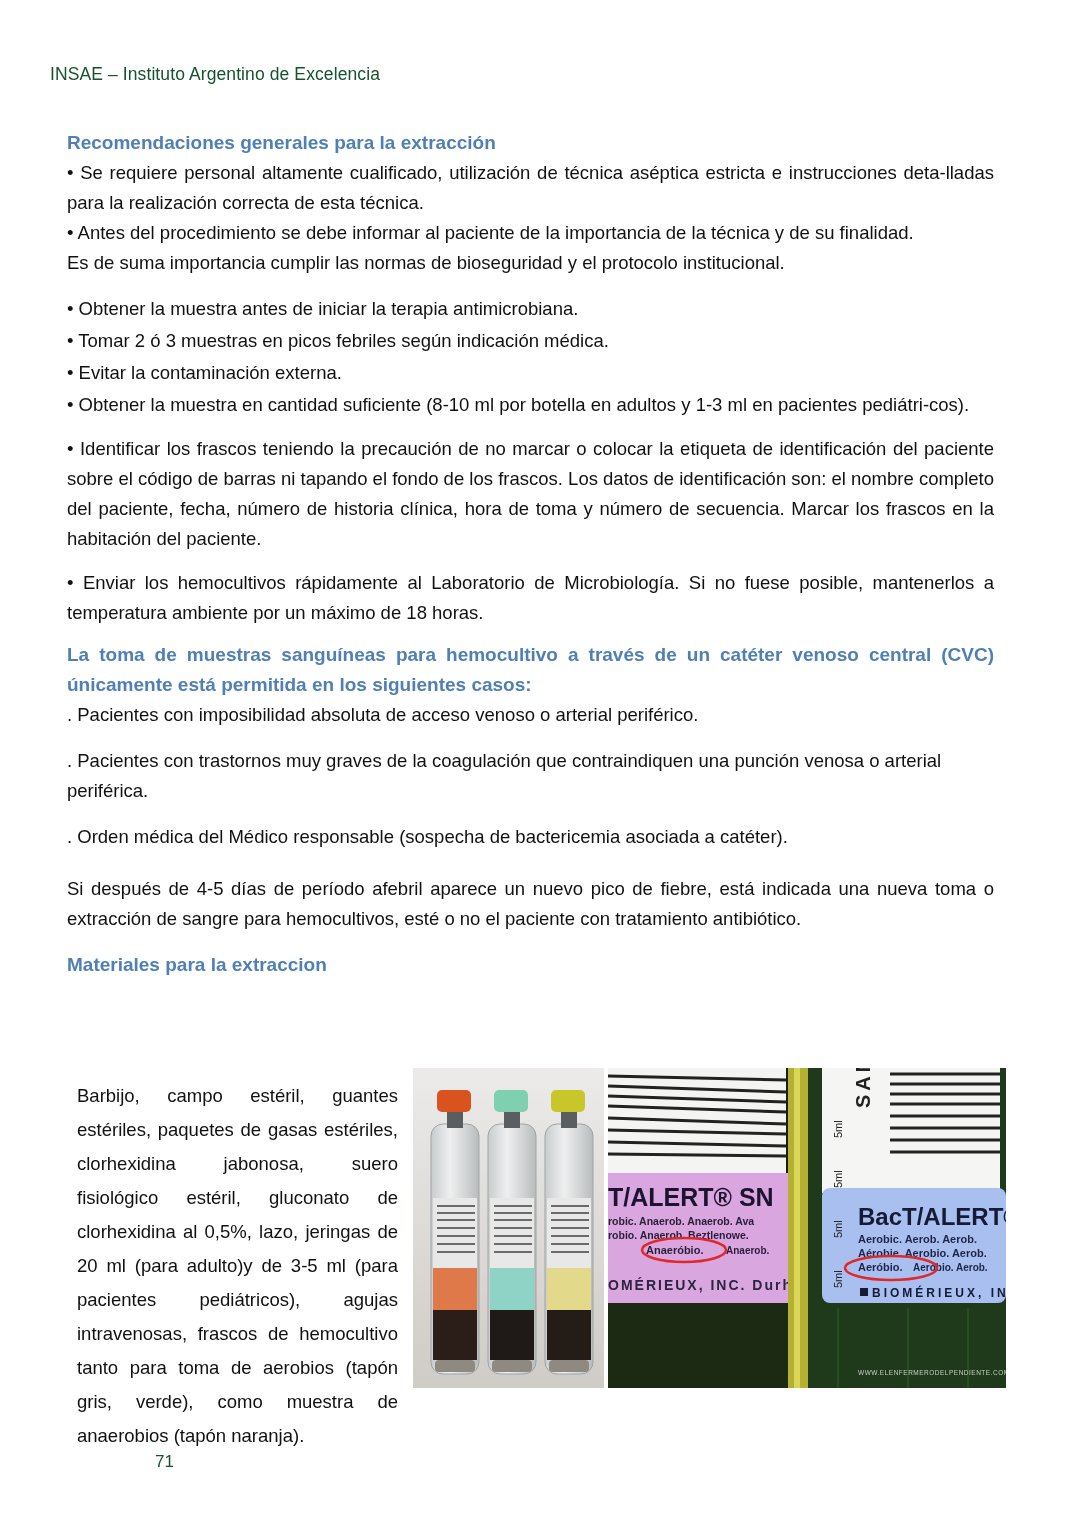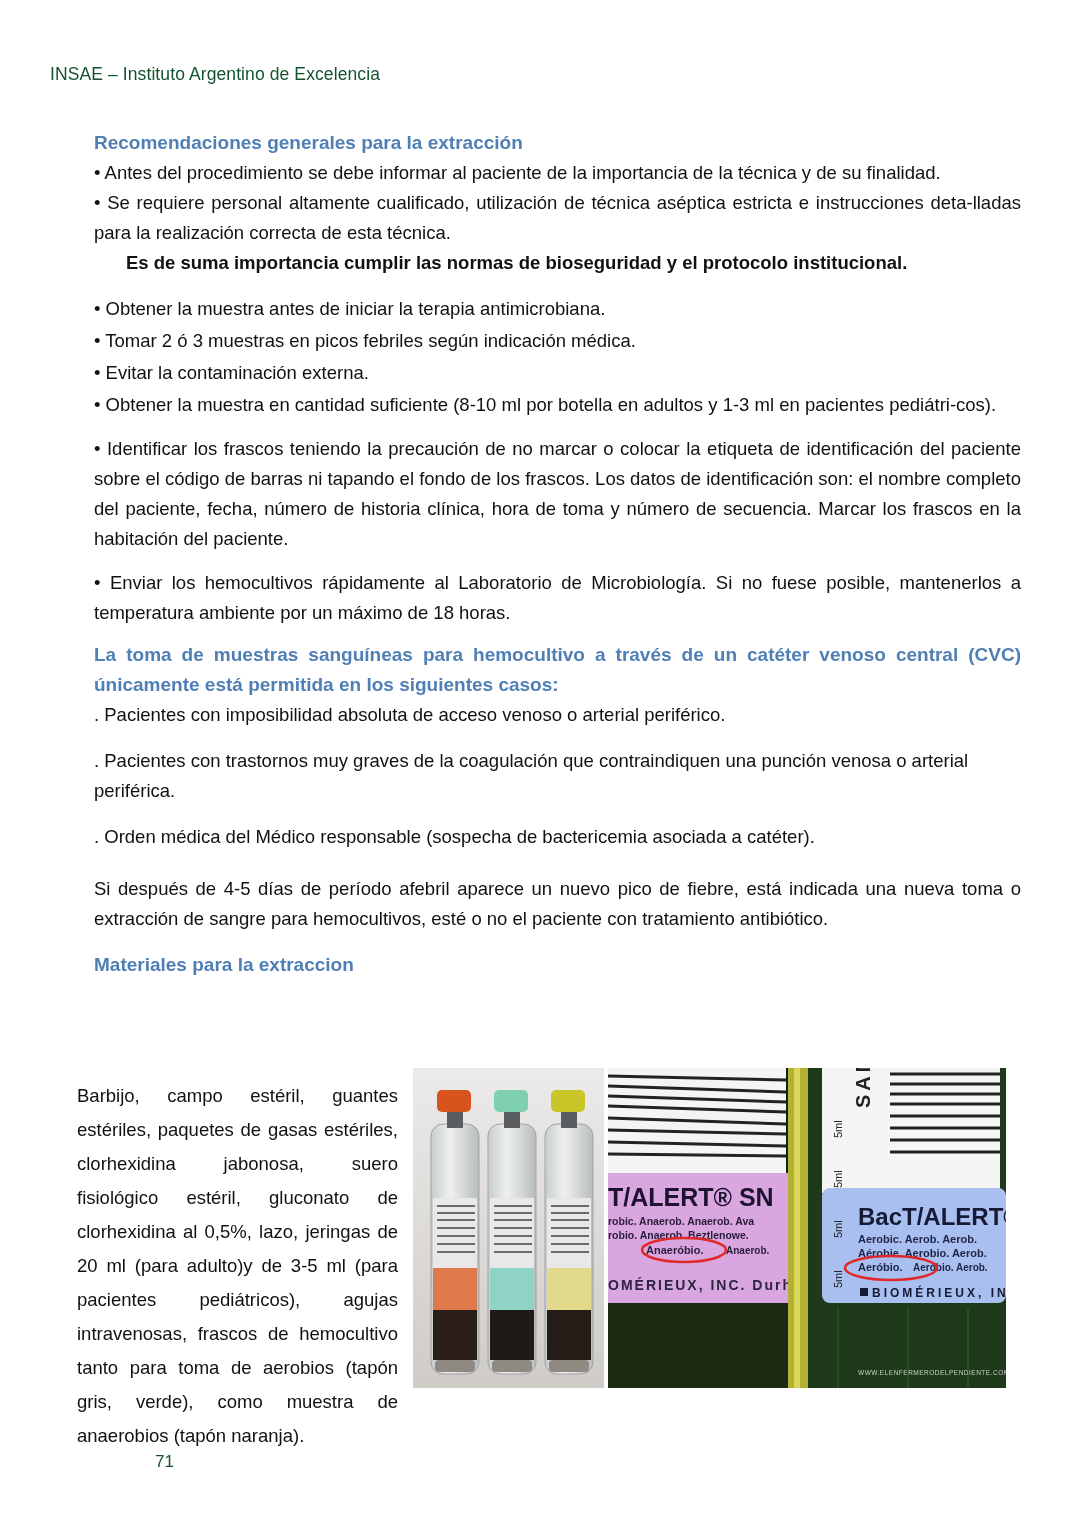--- a/index.html
+++ b/index.html
@@ -5,31 +5,31 @@
     html, body { margin: 0; padding: 0; background: #ffffff; }
     body {
       width: 1080px; height: 1527px; position: relative; overflow: hidden;
       font-family: "Liberation Sans", sans-serif; color: #111111;
     }
     .running-header {
       position: absolute; left: 50px; top: 64px;
       font-size: 17.5px; color: #14532d; letter-spacing: 0.1px;
     }
     .content {
-      position: absolute; left: 94px; top: 128px; width: 927px;
+      position: absolute; left: 67px; top: 128px; width: 927px;
     }
     .h-blue {
       color: #4f7fb5; font-weight: bold; font-size: 19px; line-height: 30px;
       margin: 0;
     }
     .p {
       font-size: 18.5px; line-height: 30px; margin: 0; color: #111;
     }
     .justify { text-align: justify; }
-    .bold { font-weight: bold; margin-left: 32px; }
+    .bold { font-weight: normal; }
     .gap-s { height: 14px; }
     .gap-m { height: 16px; }
 
     .materials-row {
       position: absolute; left: 77px; top: 1060px; width: 930px; height: 330px;
     }
     .materials-text {
       position: absolute; left: 0; top: 0; width: 321px;
       font-size: 18.5px; line-height: 34px; text-align: justify;
     }
@@ -43,22 +43,22 @@
       position: absolute; left: 155px; top: 1452px; font-size: 17px; color: #14532d;
     }
   </style>
 </head>
 <body>
 
 <div class="running-header">INSAE – Instituto Argentino de Excelencia</div>
 
 <div class="content">
   <p class="h-blue">Recomendaciones generales para la extracción</p>
+  <p class="p justify">• Se requiere personal altamente cualificado, utilización de técnica aséptica estricta e instrucciones deta-lladas para la realización correcta de esta técnica.</p>
   <p class="p">• Antes del procedimiento se debe informar al paciente de la importancia de la técnica y de su finalidad.</p>
-  <p class="p justify">• Se requiere personal altamente cualificado, utilización de técnica aséptica estricta e instrucciones deta-lladas para la realización correcta de esta técnica.</p>
   <p class="p bold">Es de suma importancia cumplir las normas de bioseguridad y el protocolo institucional.</p>
   <div class="gap-m"></div>
   <p class="p" style="margin-bottom:2px">• Obtener la muestra antes de iniciar la terapia antimicrobiana.</p>
   <p class="p" style="margin-bottom:2px">• Tomar 2 ó 3 muestras en picos febriles según indicación médica.</p>
   <p class="p" style="margin-bottom:2px">• Evitar la contaminación externa.</p>
   <p class="p">• Obtener la muestra en cantidad suficiente (8-10 ml por botella en adultos y 1-3 ml en pacientes pediátri-cos).</p>
   <div class="gap-s"></div>
   <p class="p justify">• Identificar los frascos teniendo la precaución de no marcar o colocar la etiqueta de identificación del paciente sobre el código de barras ni tapando el fondo de los frascos.  Los datos de identificación son: el nombre completo del paciente, fecha, número de historia clínica, hora de toma y número de secuencia. Marcar los frascos en la habitación del paciente.</p>
   <div class="gap-s"></div>
   <p class="p justify">• Enviar los hemocultivos rápidamente al Laboratorio de Microbiología. Si no fuese posible, mantenerlos a temperatura ambiente por un máximo de 18 horas.</p>

